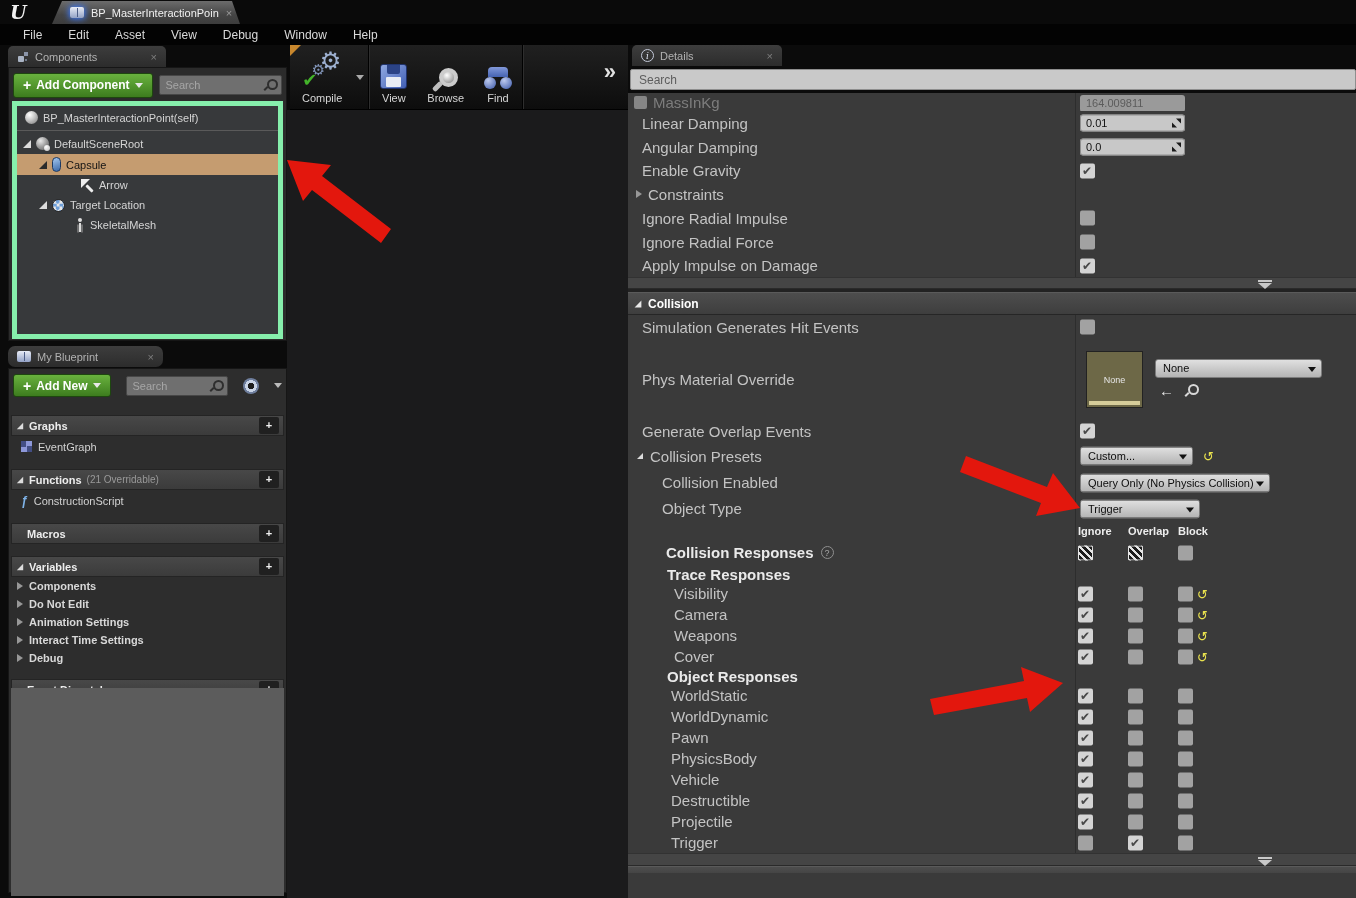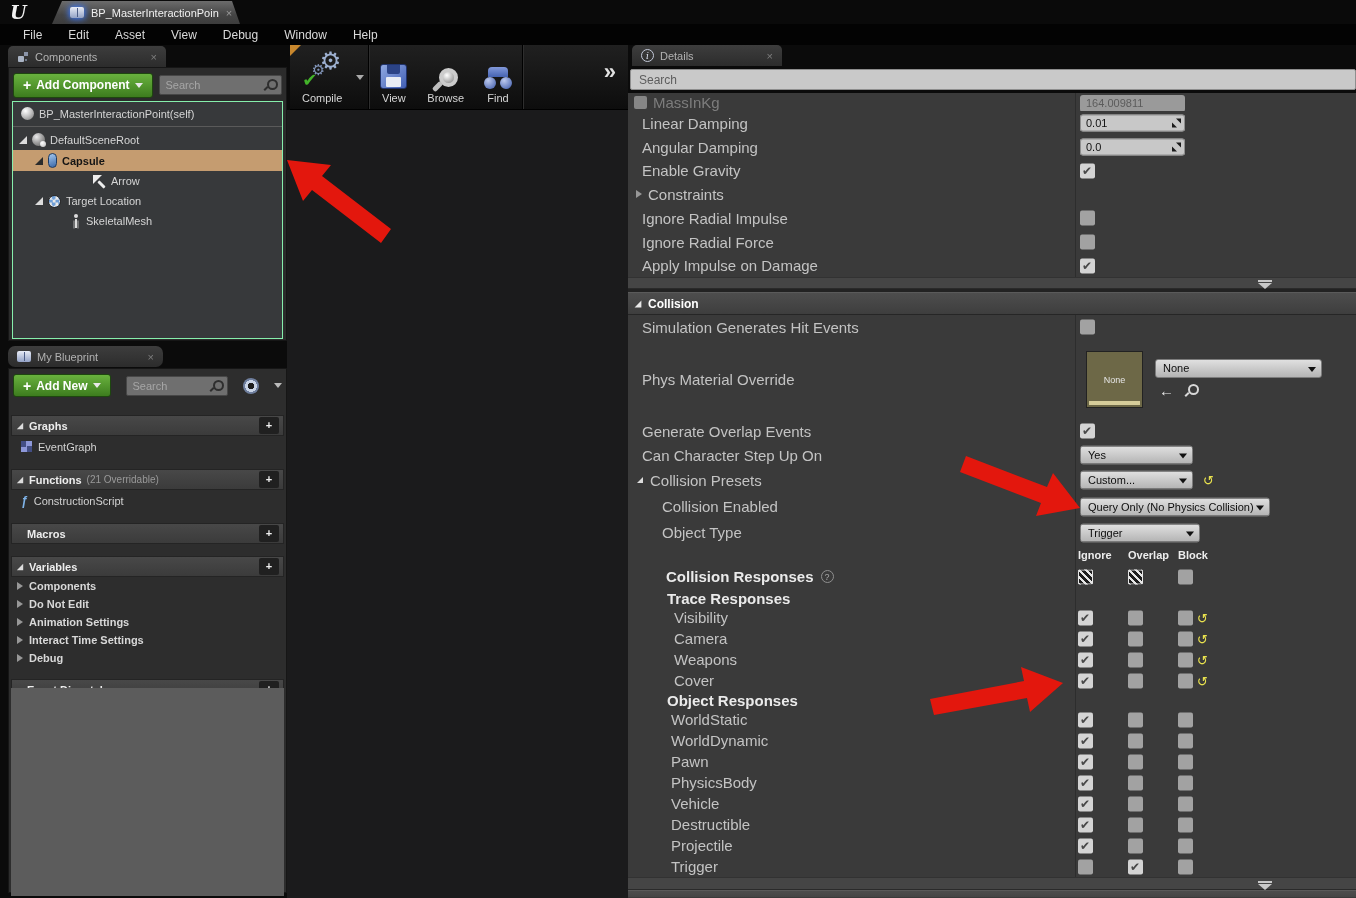--- a/index.html
+++ b/index.html
@@ -46,23 +46,23 @@
   .gbtn .plus::before { content:'+'; font-size:14px; font-weight:bold; }
   .caret-w { width:0; height:0; border-left:4px solid transparent; border-right:4px solid transparent; border-top:5px solid #e8e8e8; }
   .searchwrap { position:relative; flex:1; }
   .dsearch { width:100%; height:20px; background:#6f6f6f; border:1px solid #474747; border-radius:2px;
              color:#e2e2e2; font-size:11px; padding:0 20px 0 6px; outline:none; }
   .dsearch::placeholder { color:#a6a6a6; }
   .mag-dark { position:absolute; right:4px; top:3px; width:13px; height:13px; }
   .mag-dark::before { content:''; position:absolute; left:2px; top:1px; width:7px; height:7px; border:2px solid #2e2e2e; border-radius:50%; }
   .mag-dark::after { content:''; position:absolute; left:0; bottom:0; width:2px; height:5px; background:#2e2e2e; transform:rotate(45deg); }
 
-  #comp-tree { position:absolute; left:3px; top:33px; width:271px; height:238px; background:#37393b; border:1px solid #86efac; }
+  #comp-tree { position:absolute; left:3px; top:33px; width:271px; height:238px; background:#37393b; border:5px solid #86efac; }
   .trow { display:flex; align-items:center; height:21px; padding-left:6px; gap:5px; color:#d5d5d5; }
-  .trow.sel { background:#c59c70; color:#141414;font-weight:bold; }
+  .trow.sel { background:#c59c70; color:#141414; }
   .tree-sep { height:1px; background:#5a5a5a; margin:1px 0 2px 0; }
   .expd { width:0; height:0; border-bottom:8px solid #dcdcdc; border-left:8px solid transparent; flex:none; }
   .expd.dark { border-bottom-color:#2b2b2b; }
   .expc { width:0; height:0; border-left:6px solid #989898; border-top:4px solid transparent; border-bottom:4px solid transparent; flex:none; }
   .sphere-w { width:13px; height:13px; border-radius:50%; background:radial-gradient(circle at 35% 30%,#fff,#c4c4c4 45%,#747474); flex:none; }
   .sphere-g { width:13px; height:13px; border-radius:50%; background:radial-gradient(circle at 35% 30%,#e9e9e9,#9a9a9a 50%,#5c5c5c); position:relative; flex:none; }
   .sphere-g::after { content:''; position:absolute; right:-1px; bottom:-1px; width:6px; height:6px; border-radius:50%; background:radial-gradient(circle at 35% 30%,#fff,#bbb); }
   .capsule-icon { width:9px; height:15px; border-radius:5px; background:linear-gradient(160deg,#a4c8f0,#3a68a8); border:1px solid #1b3a64; flex:none; }
   .arrow-icon { width:13px; height:13px; position:relative; flex:none; }
   .arrow-icon::before { content:''; position:absolute; left:0; top:0; border-top:9px solid #ededed; border-right:9px solid transparent; }
@@ -250,21 +250,21 @@
       <div class="trow">
         <span class="expd"></span>
         <span class="sphere-g"></span>
         <span>DefaultSceneRoot</span>
       </div>
       <div class="trow sel" style="padding-left:22px">
         <span class="expd dark"></span>
         <span class="capsule-icon"></span>
         <span>Capsule</span>
       </div>
-      <div class="trow" style="height:20px;padding-left:80px">
+      <div class="trow" style="height:20px;padding-left:64px">
         <span class="arrow-icon"></span>
         <span>Arrow</span>
       </div>
       <div class="trow" style="height:20px;padding-left:22px">
         <span class="expd"></span>
         <span class="target-icon"></span>
         <span>Target Location</span>
       </div>
       <div class="trow" style="height:20px;padding-left:58px">
         <span class="skel-icon"></span>
@@ -449,24 +449,20 @@
           <span>None</span>
         </span>
       <span class="dropdown w167 dd-phys">None</span>
       <span class="assign-icon"></span>
       <span class="browse-mini"></span>
     </div>
     <div class="drow h24 vl">
       <span class="dlbl i1">Generate Overlap Events</span>
       <span class="cb c-main" data-state="checked"></span>
     </div>
-    <div class="drow h24 vl">
-      <span class="dlbl i1">Can Character Step Up On</span>
-      <span class="dropdown w113">Yes</span>
-    </div>
     <div class="drow h26 vl">
       <span class="expd dexp" style="transform:scale(0.75)"></span>
       <span class="dlbl">Collision Presets</span>
       <span class="dropdown w113">Custom...</span>
       <span class="reset-icon reset-custom"></span>
     </div>
     <div class="drow h27 vl">
       <span class="dlbl i2">Collision Enabled</span>
       <span class="dropdown w190">Query Only (No Physics Collision)</span>
     </div>

